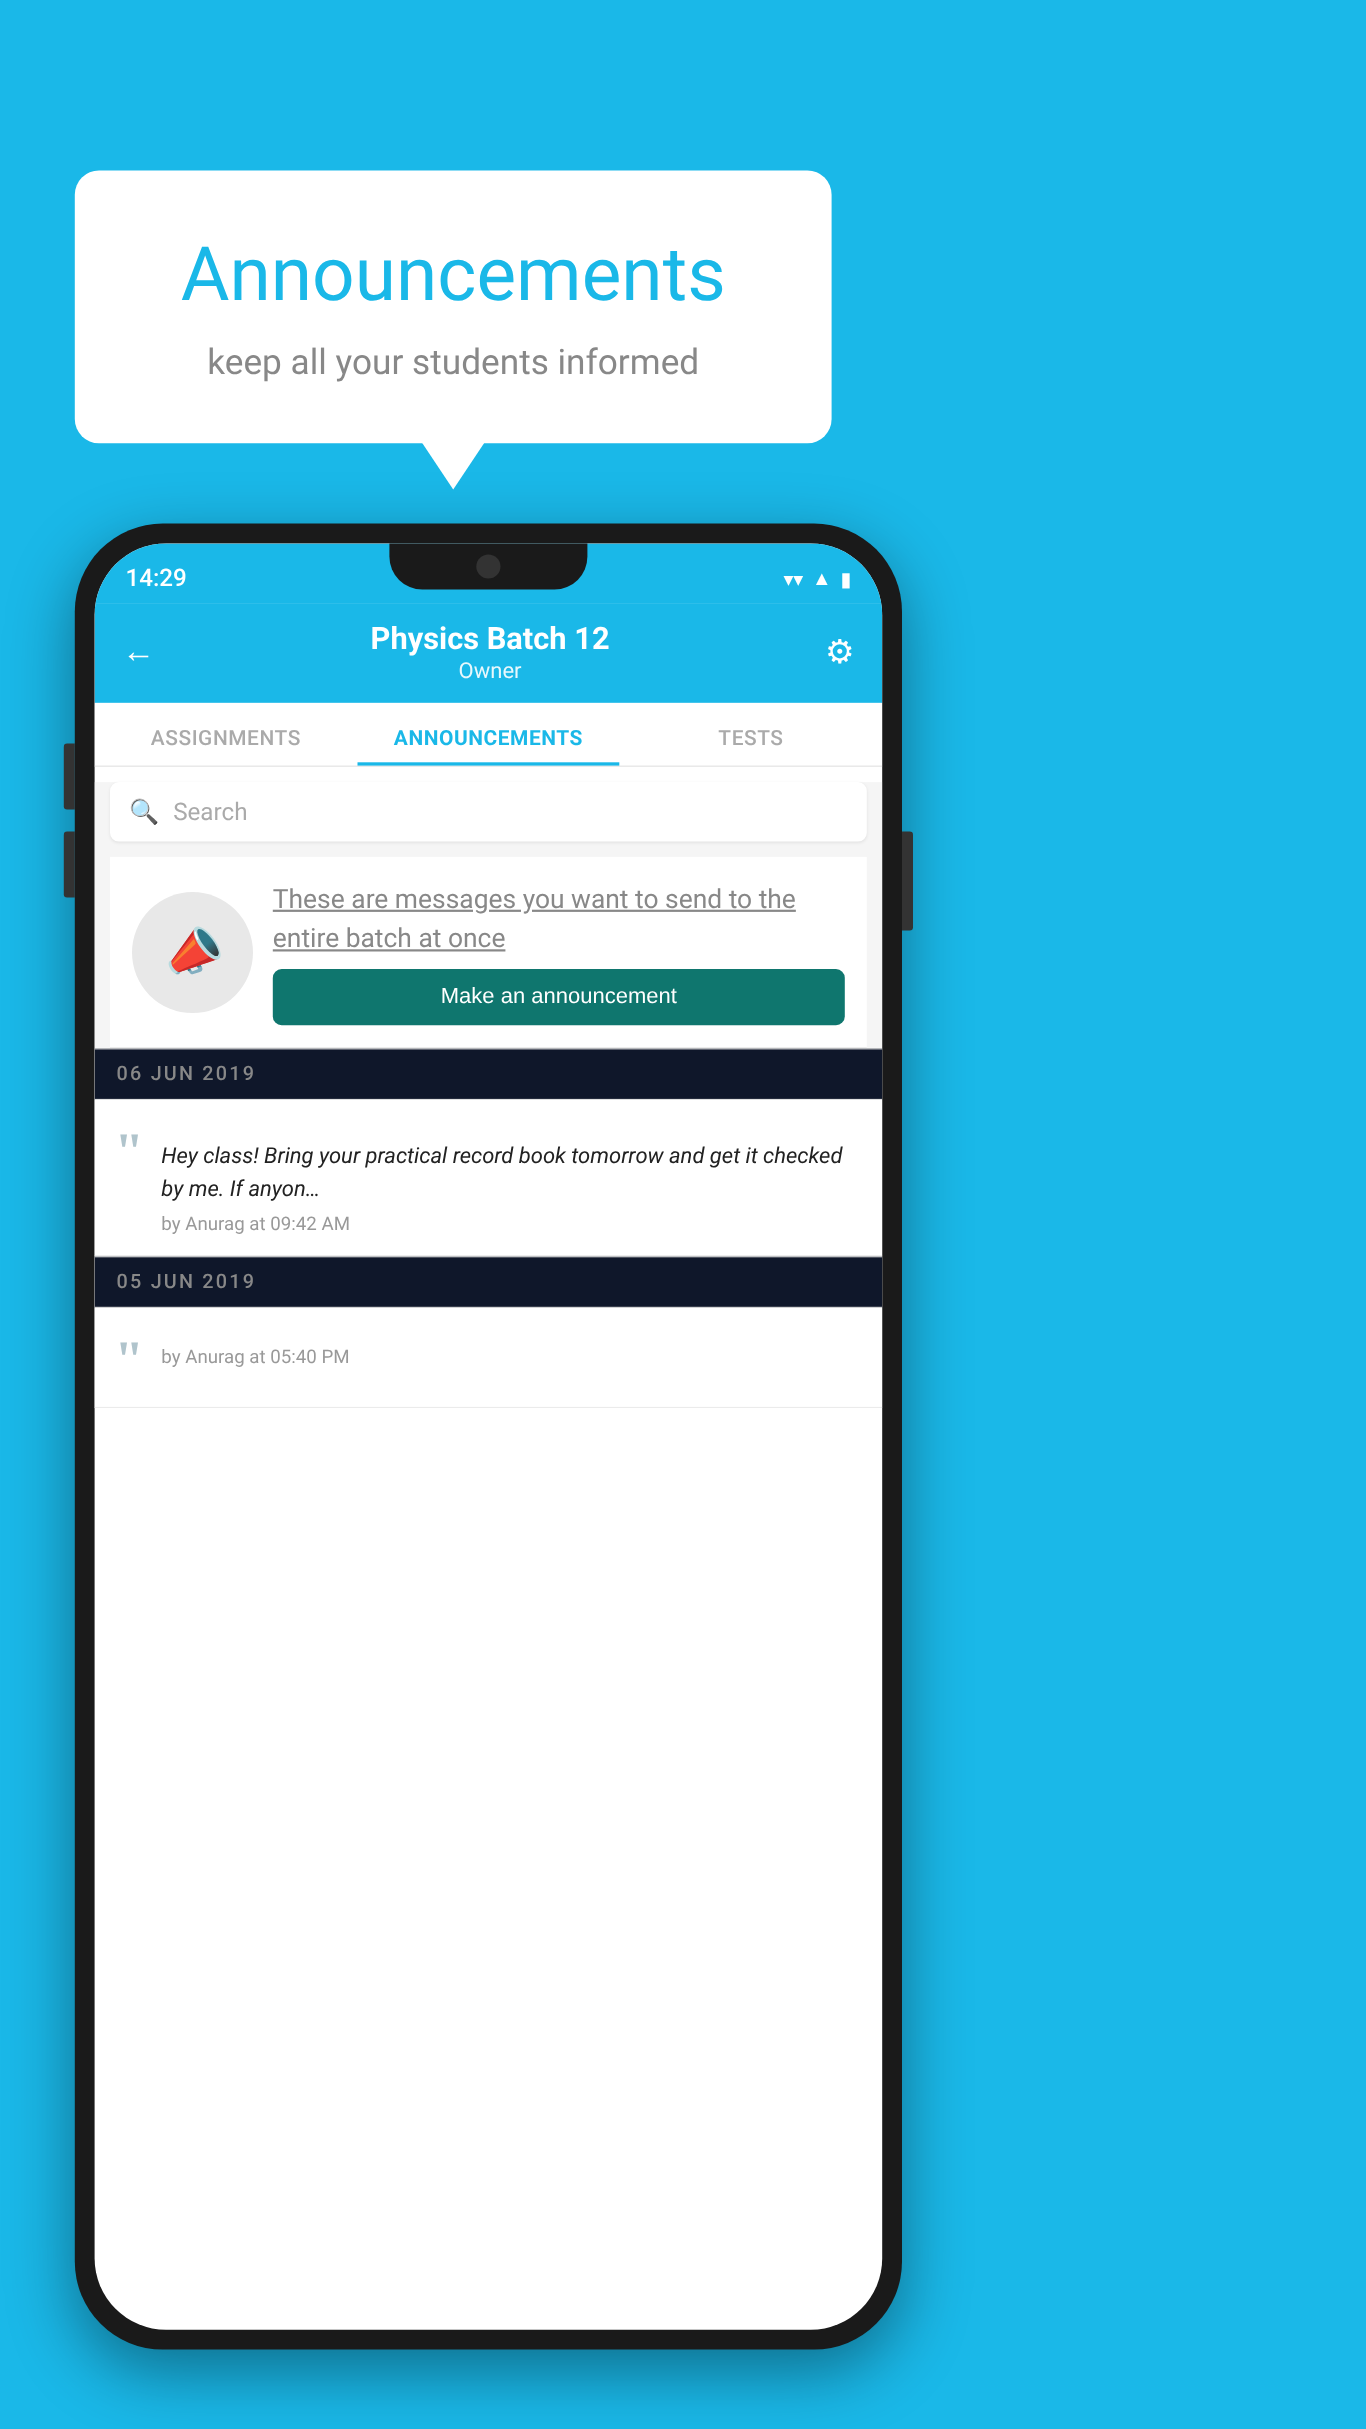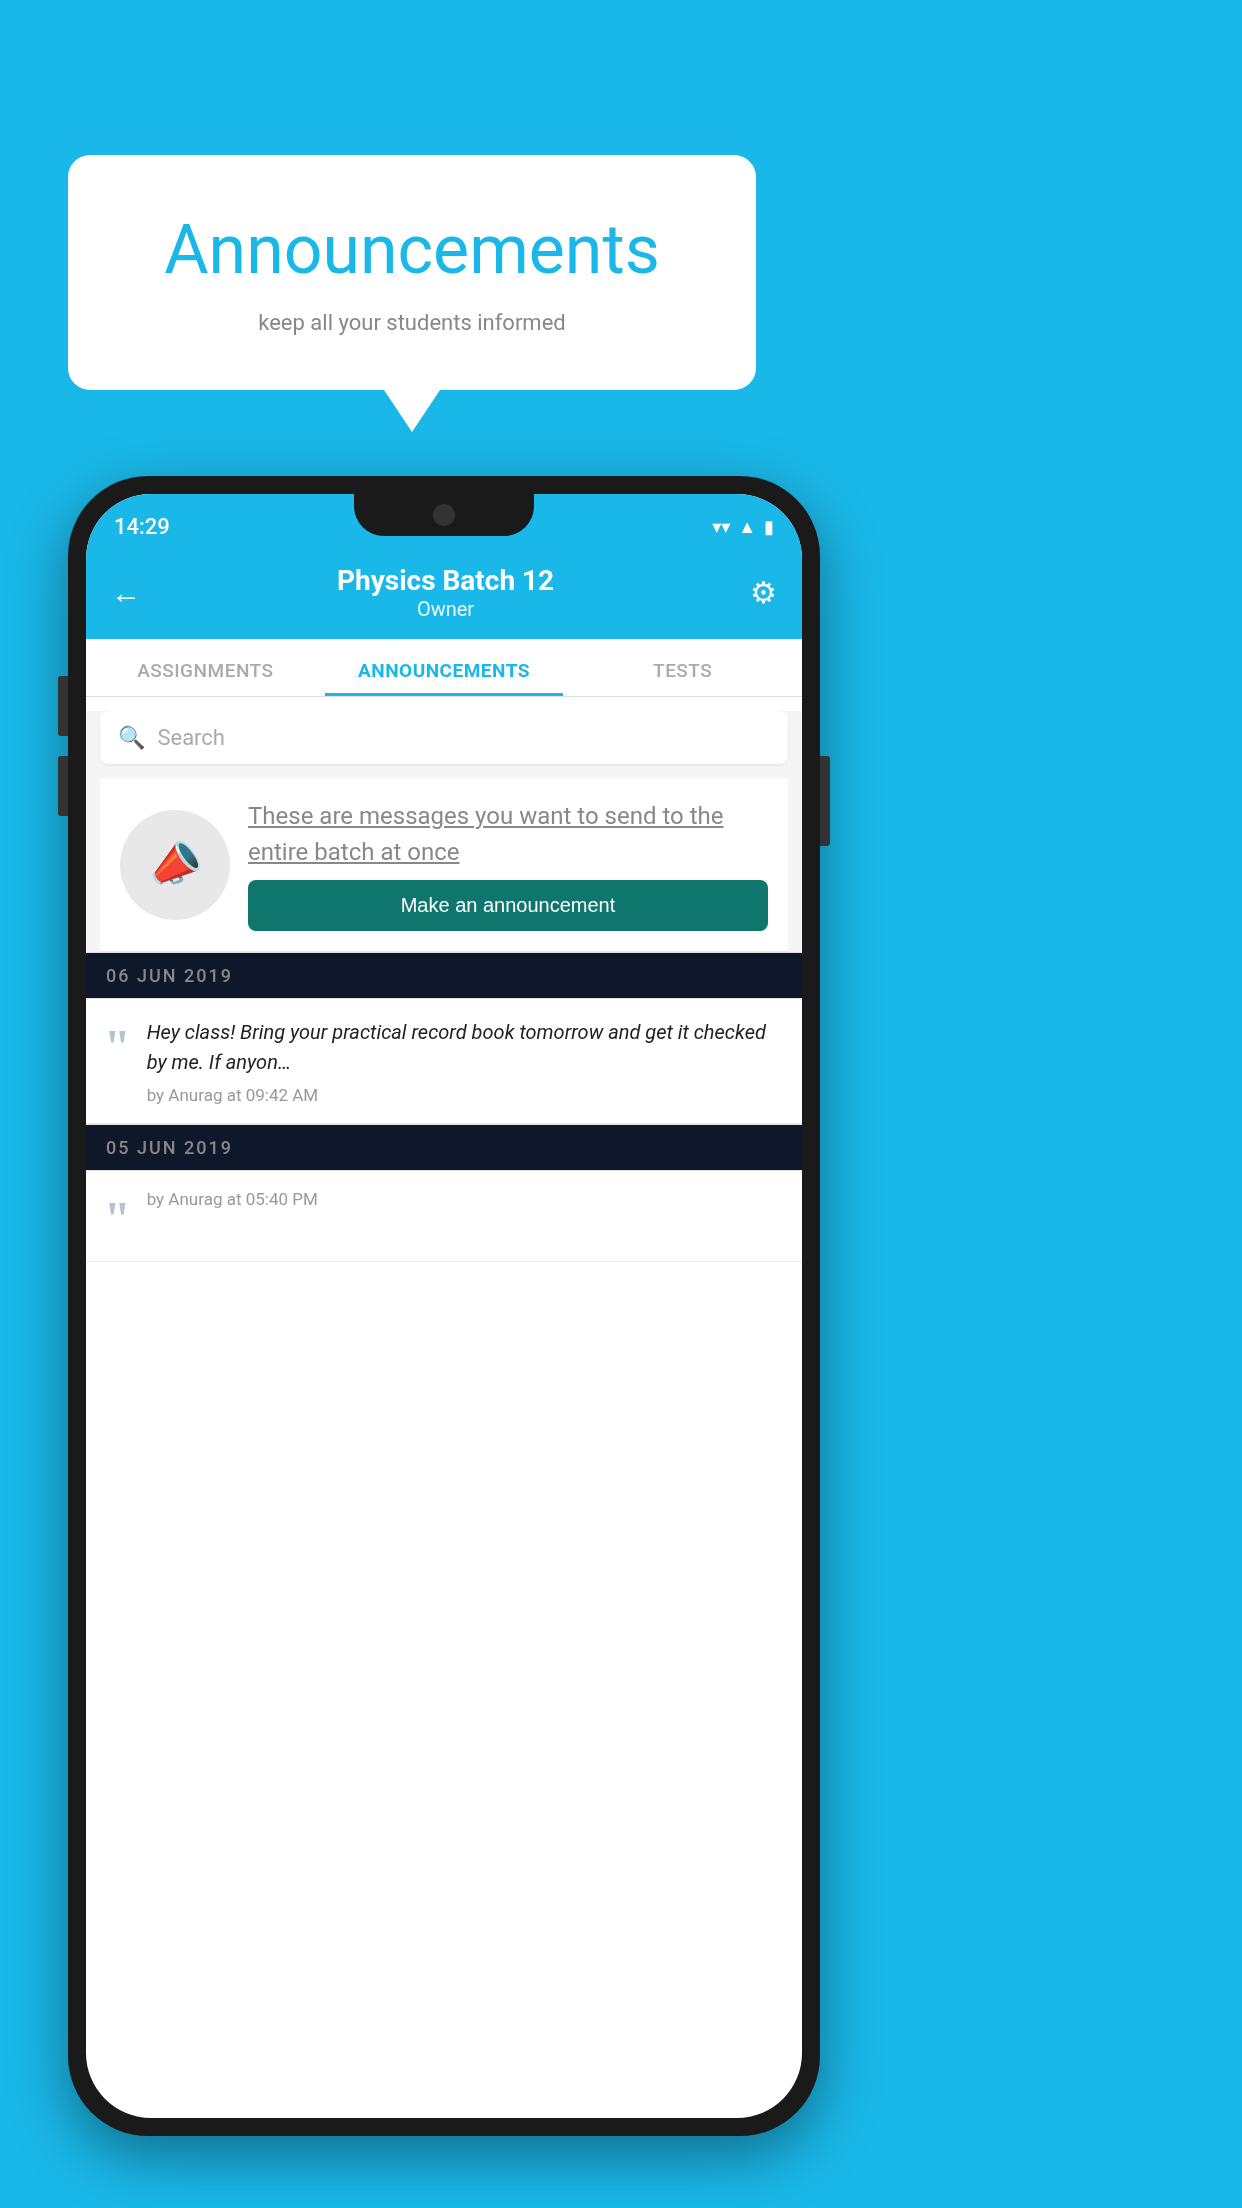--- a/index.html
+++ b/index.html
@@ -44,21 +44,21 @@
 
     .bubble-title {
       color: #1ab8e8;
       font-size: 68px;
       font-weight: 400;
       margin-bottom: 20px;
     }
 
     .bubble-subtitle {
       color: #888;
-      font-size: 22px;
+      font-size: 32px;
       font-weight: 400;
     }
 
     
     .phone-container {
       position: absolute;
       top: 476px;
       left: 68px;
       width: 752px;
       height: 1660px;
@@ -337,20 +337,21 @@
       color: #b0c4cc;
       font-size: 48px;
       font-weight: 900;
       line-height: 1;
       margin-top: 6px;
       font-family: Georgia, serif;
     }
 
     .announcement-text-area {
       flex: 1;
+      margin-top: 17px;
     }
 
     .announcement-text {
       color: #222;
       font-size: 20px;
       font-style: italic;
       line-height: 1.5;
       margin-bottom: 8px;
     }
 

